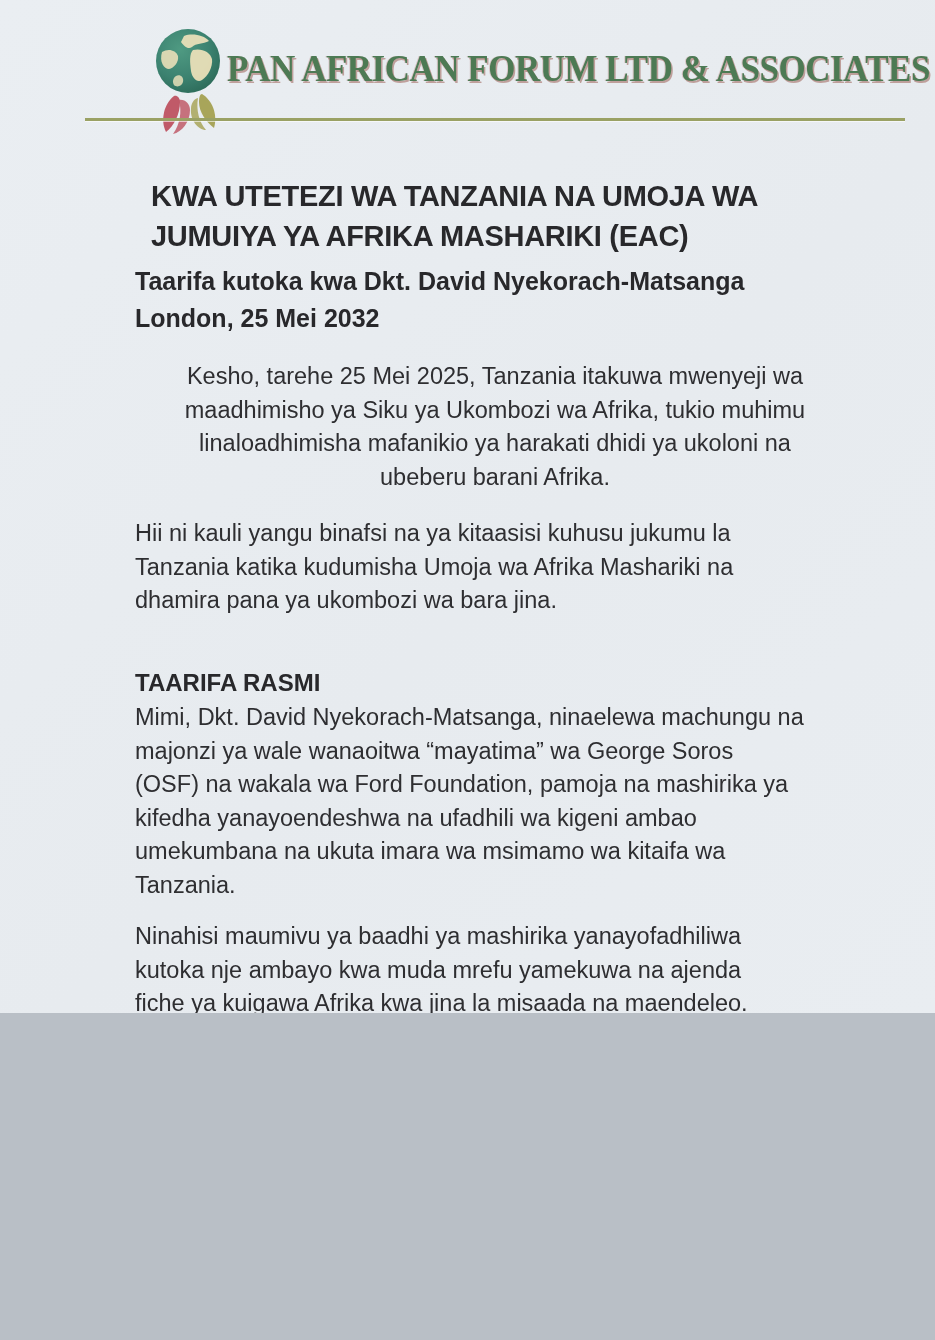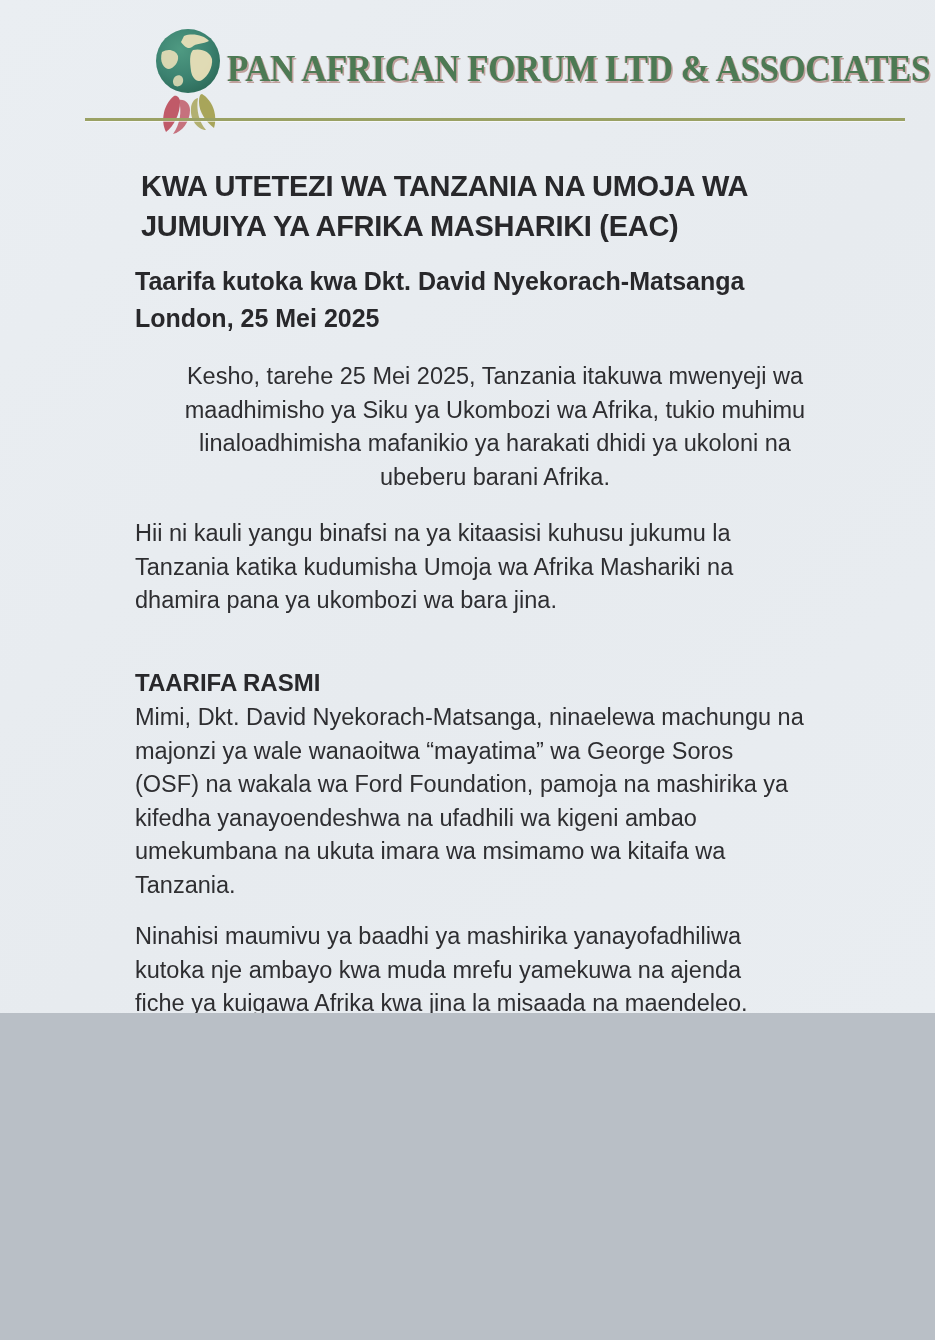--- a/index.html
+++ b/index.html
@@ -17,21 +17,21 @@
   .org-name{
     position:absolute;left:227px;top:50px;width:660px;
     font-family:"Liberation Serif",serif;font-weight:bold;
     font-size:35px;letter-spacing:-0.5px;line-height:1;
     color:#4d7a54;
     text-shadow:1.5px 1.5px 0 rgba(156,96,86,0.55),-1px 0 0 rgba(190,130,125,0.35);
     white-space:nowrap;transform:scaleY(1.08);transform-origin:left top;
   }
   .divider{position:absolute;left:85px;top:118px;width:820px;height:3px;background:#9aa164;box-shadow:0 1px 0 rgba(255,255,255,0.6);}
   .doc-title{
-    position:absolute;left:135px;top:160px;width:720px;margin:6px;
+    position:absolute;left:135px;top:160px;width:720px;margin:16px;
     font-size:29px;font-weight:bold;line-height:40px;letter-spacing:-0.3px;
     color:#28282b;white-space:pre-line;
   }
   .doc-byline{
     position:absolute;left:135px;top:263px;width:720px;margin:0;
     font-size:25px;font-weight:bold;line-height:37px;
     color:#28282b;white-space:pre-line;
   }
   .para{
     position:absolute;left:135px;width:720px;margin:0;
@@ -100,21 +100,21 @@
         <path d="M52,74 C50,86 53,98 60,106 C52,106 44,96 45,85 C45,79 48,75 52,74 Z" fill="#a8a55a" opacity="0.85"></path>
       </svg>
     </div>
     <div class="org-name">PAN AFRICAN FORUM LTD &amp; ASSOCIATES</div>
   </div>
   <div class="divider"></div>
 
   <h1 class="doc-title">KWA UTETEZI WA TANZANIA NA UMOJA WA
 JUMUIYA YA AFRIKA MASHARIKI (EAC)</h1>
   <h2 class="doc-byline">Taarifa kutoka kwa Dkt. David Nyekorach-Matsanga
-London, 25 Mei 2025</h2>
+London, 25 Mei 2032</h2>
 
   <p class="para p1">Kesho, tarehe 25 Mei 2025, Tanzania itakuwa mwenyeji wa
 maadhimisho ya Siku ya Ukombozi wa Afrika, tukio muhimu
 linaloadhimisha mafanikio ya harakati dhidi ya ukoloni na
 ubeberu barani Afrika.</p>
   <p class="para p2">Hii ni kauli yangu binafsi na ya kitaasisi kuhusu jukumu la
 Tanzania katika kudumisha Umoja wa Afrika Mashariki na
 dhamira pana ya ukombozi wa bara jina.</p>
 
   <h3 class="section-heading">TAARIFA RASMI</h3>

